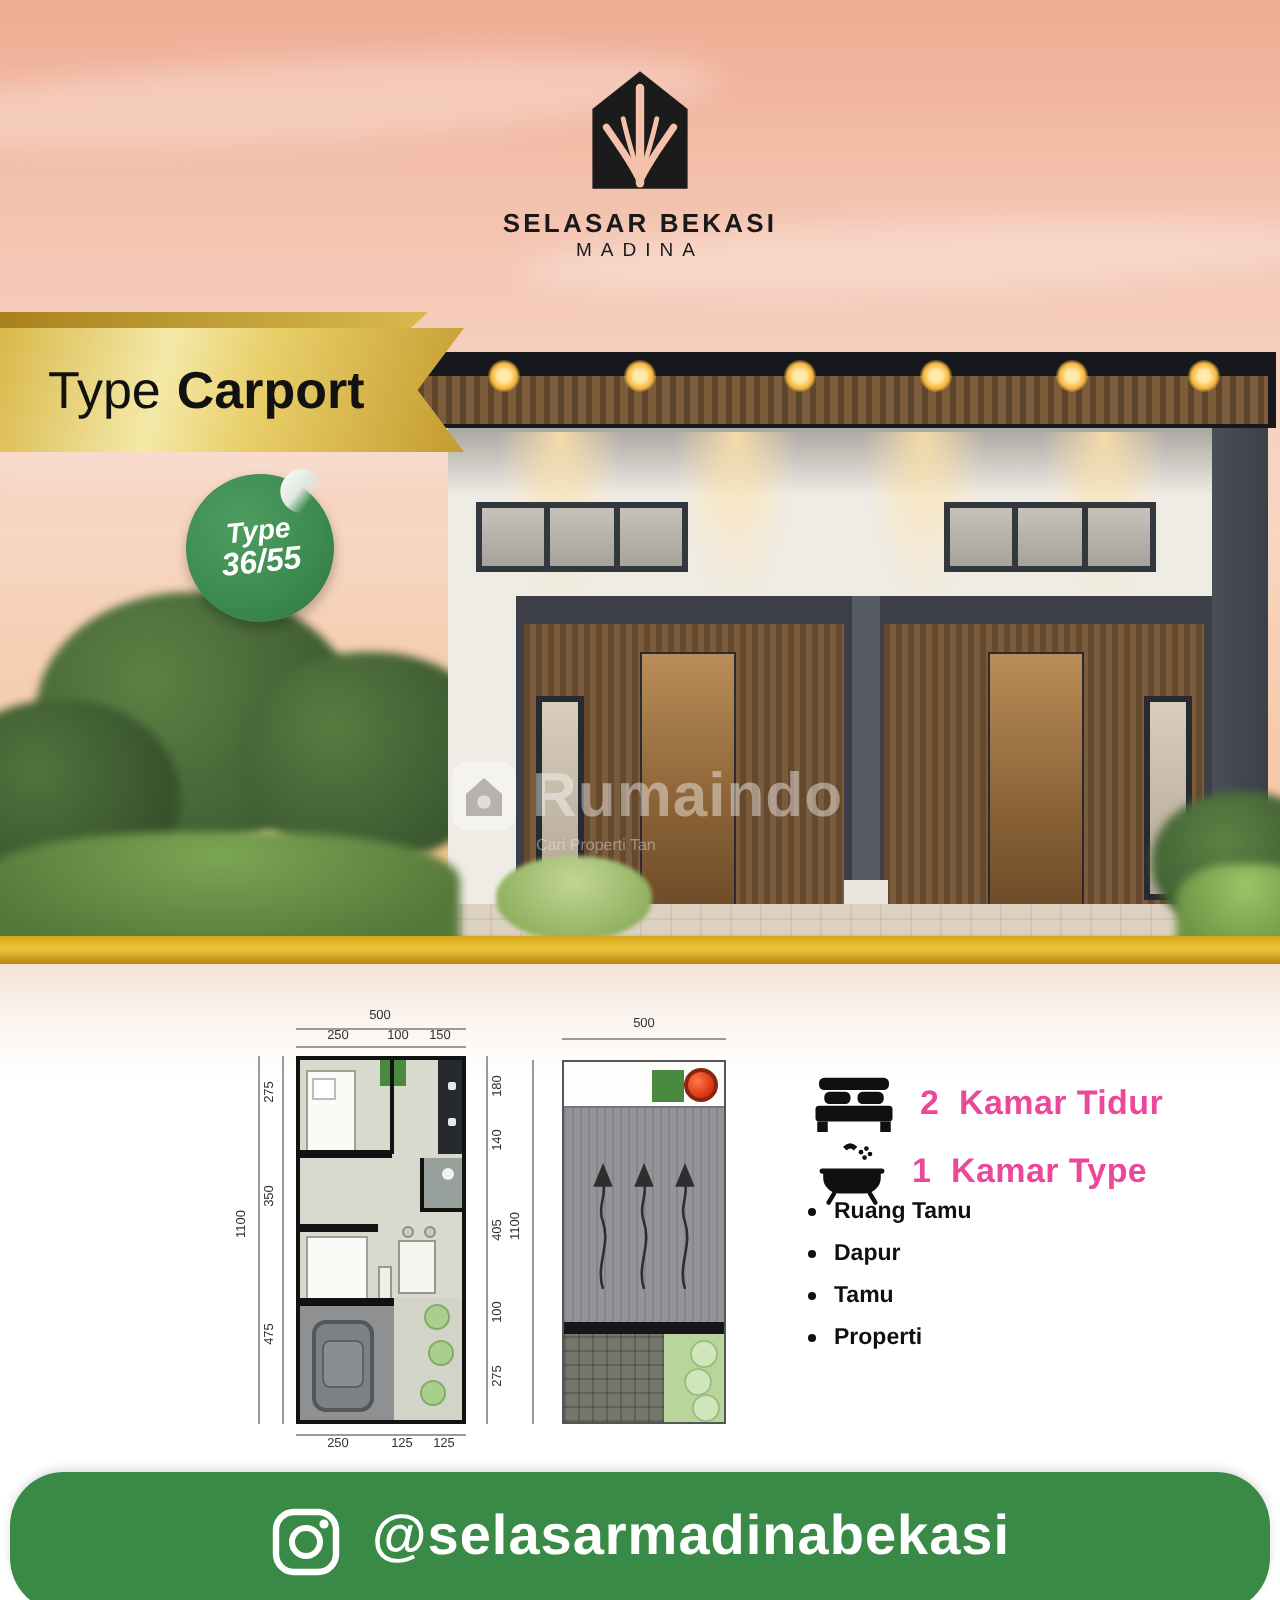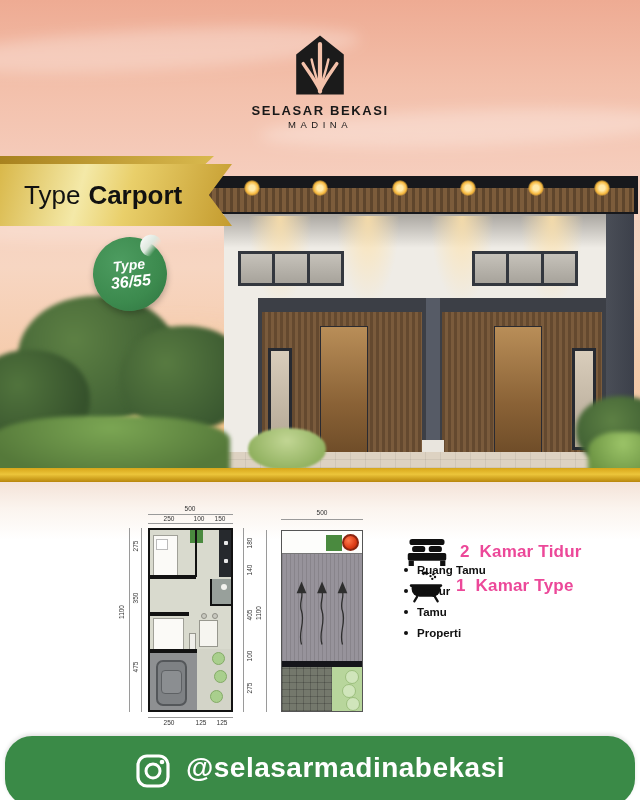--- a/index.html
+++ b/index.html
@@ -129,21 +129,21 @@
   .rp .pavers{left:0;top:75.5%;width:63%;height:24.5%;background:#74786c;
             background-image:repeating-linear-gradient(90deg,rgba(0,0,0,.18) 0 1px,transparent 1px 7px),
                              repeating-linear-gradient(0deg,rgba(0,0,0,.18) 0 1px,transparent 1px 7px);}
   .rp .greenstrip{right:0;top:75.5%;width:37%;height:24.5%;background:#b8d69c;}
   .rp .bush{width:14px;height:14px;border-radius:50%;background:#d0e5bb;border:1px solid #9cbf7d;}
   .roofarrows{position:absolute;left:0;top:13%;width:100%;height:59%;}
 
   
   .spec-row{position:absolute;display:flex;align-items:center;gap:12px;color:#ec4899;}
   .spec-text{font-size:17px;font-weight:800;letter-spacing:.2px;}
-  .bullets{position:absolute;left:404px;top:562px;color:#101010;}
+  .bullets{position:absolute;left:404px;top:598px;color:#101010;}
   .bullet{display:flex;align-items:center;gap:9px;height:16px;margin-bottom:5px;}
   .bullet .dot{width:4px;height:4px;border-radius:50%;background:#101010;flex:0 0 auto;}
   .bullet .lbl{font-size:11.5px;font-weight:800;}
 
   
   .footer{position:absolute;left:5px;top:736px;width:630px;height:70px;background:#3a8a47;
           border-radius:27px;display:flex;align-items:center;justify-content:center;gap:15px;
           box-shadow:0 -2px 4px rgba(0,0,0,.12);}
   .handle{color:#fff;font-size:28px;font-weight:600;letter-spacing:.5px;padding-bottom:6px;}
 </style>
@@ -207,20 +207,31 @@
 
     <div class="paving"></div>
     <div class="lawn"></div>
     <div class="planter"></div>
 
     <div class="bushrow" style="left:-10px;top:416px;width:240px;height:60px;background:radial-gradient(ellipse at 50% 20%,#7ba653,#55793a 75%);"></div>
     <div class="tree" style="left:248px;top:428px;width:78px;height:42px;background:radial-gradient(ellipse at 50% 30%,#c2d694,#8fb05e 75%);filter:blur(1px);"></div>
     <div class="tree" style="left:576px;top:396px;width:90px;height:70px;background:radial-gradient(circle at 40% 35%,#5d8044,#3c5c31 70%);"></div>
     <div class="bushrow" style="left:588px;top:432px;width:70px;height:46px;background:radial-gradient(ellipse at 50% 25%,#9cc468,#6c9443 75%);"></div>
 
+    <div class="wm">
+      <div class="wm-row">
+        <svg width="32" height="34" viewBox="0 0 32 34">
+          <rect x="0" y="0" width="32" height="34" rx="8" fill="rgba(255,255,255,.40)"></rect>
+          <path d="M16 8 L25 16 V27 H7 V16 Z" fill="rgba(110,100,95,.45)"></path>
+          <circle cx="16" cy="20" r="3.4" fill="rgba(255,255,255,.55)"></circle>
+        </svg>
+        <span class="wm-title">Rumaindo</span>
+      </div>
+      <div class="wm-tag">Cari Properti Tan</div>
+    </div>
   </div>
 
   <div class="goldband"></div>
   <div class="fade"></div>
 
   <div class="logo">
     <svg width="56" height="62" viewBox="0 0 80 88">
       <path d="M40 2 L74 29 V86 H6 V29 Z" fill="#1b1b1b"></path>
       <g stroke="#f4c2ab" fill="none" stroke-linecap="round">
         <path d="M40 82 V14" stroke-width="6"></path>

